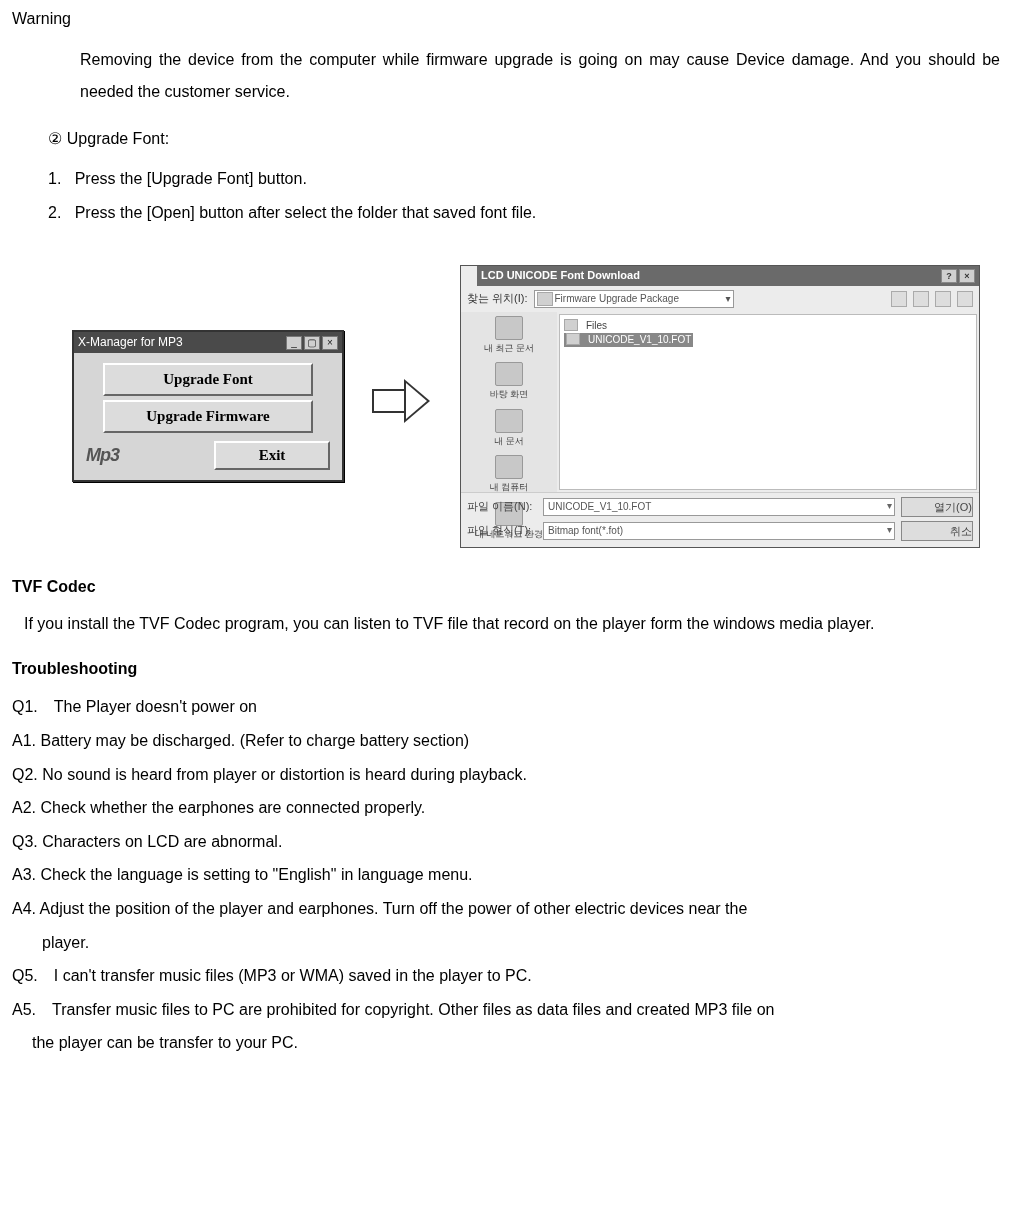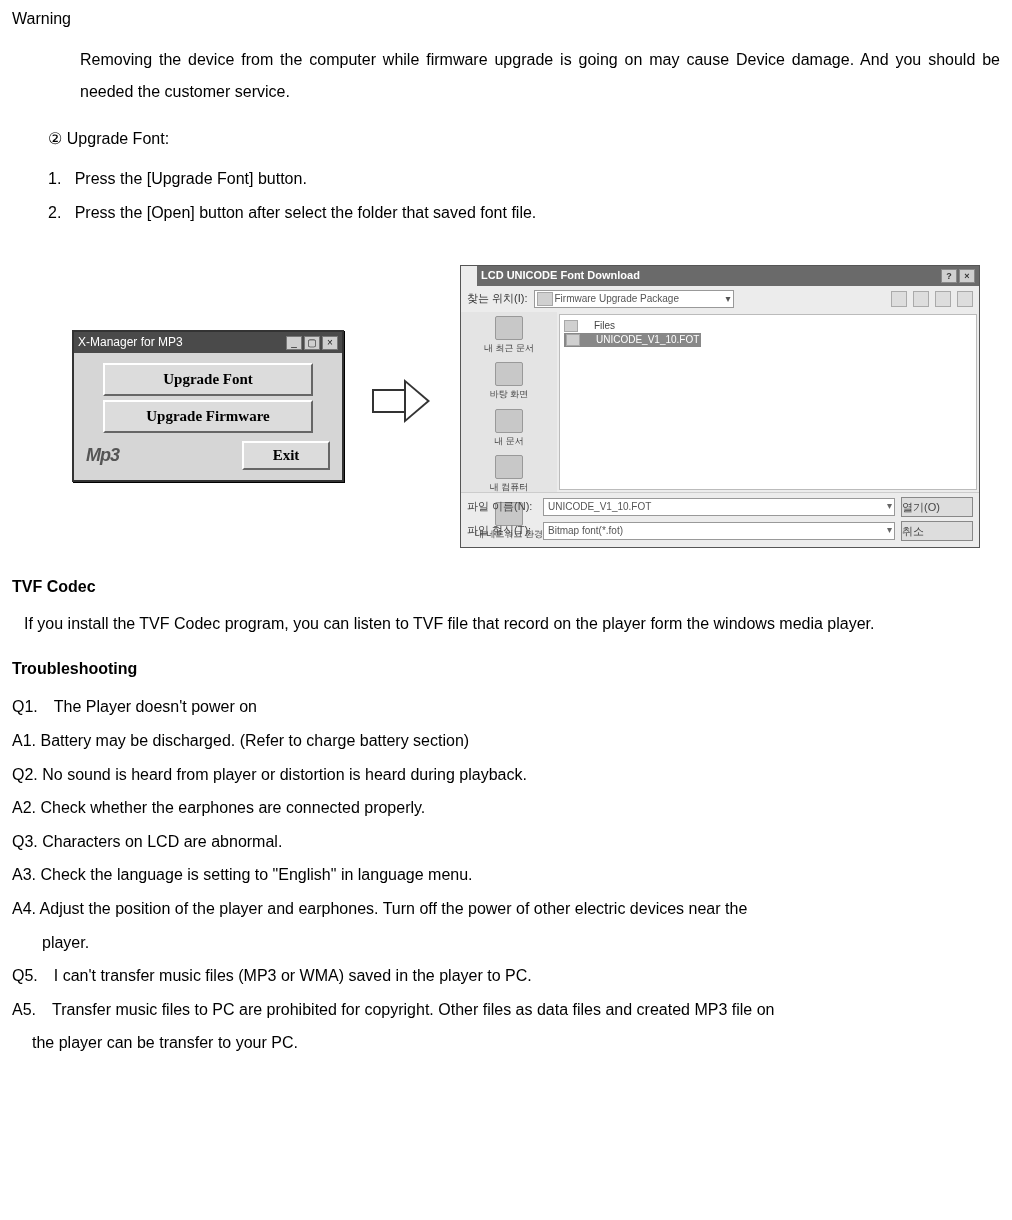--- a/index.html
+++ b/index.html
@@ -44,21 +44,21 @@
   .win-body { padding: 6px; }
   .raised-btn {
     display:block; width: 210px; margin: 4px auto;
     text-align:center; padding: 4px 0;
     font-family: 'Times New Roman', serif; font-weight:bold; font-size:15px;
     background:#dcdcdc;
     border: 2px solid; border-color: #fff #666 #666 #fff;
   }
   .logo-row { display:flex; align-items:center; justify-content:space-between; margin-top:8px; padding:0 6px 4px 6px;}
   .logo { font-style:italic; font-weight:bold; font-size:18px; color:#555; letter-spacing:-1px;}
-  .exit-btn { width:88px; padding:2px 0; text-align:center; font-family:'Times New Roman',serif; font-weight:bold; font-size:15px; background:#dcdcdc; border:2px solid; border-color:#fff #666 #666 #fff;}
+  .exit-btn { width:116px; padding:2px 0; text-align:center; font-family:'Times New Roman',serif; font-weight:bold; font-size:15px; background:#dcdcdc; border:2px solid; border-color:#fff #666 #666 #fff;}
 
   
   .arrow-box {
     width: 60px; height: 56px; position:relative; margin-top: -10px;
   }
   .arrow-rect {
     position:absolute; left:0; top:16px; width:34px; height:24px;
     border: 2px solid #333; background:#fff; border-right:none;
   }
   .arrow-head {
@@ -94,27 +94,27 @@
   .wl-toolbar .combo::before { content:''; position:absolute; left:2px; top:1px; width:14px; height:12px; background:#f0d070; border:1px solid #aa8; }
   .wl-toolbar .combo::after { content:'▾'; position:absolute; right:2px; top:1px; font-size:10px; color:#555; }
   .wl-toolbar .tb { width:16px; height:16px; border:1px solid #aaa; background:#ddd; }
   .wl-main { display:flex; height:180px; }
   .wl-side {
     width:96px; background:#e4e4e4; padding:4px 2px; display:flex; flex-direction:column; gap:8px; align-items:center;
   }
   .side-item { display:flex; flex-direction:column; align-items:center; font-size:9px; color:#444; }
   .side-ico { width:28px; height:24px; background:#c8c8c8; border:1px solid #999; margin-bottom:2px; border-radius:2px;}
   .wl-list { flex:1; background:#fff; border:1px solid #bbb; margin:2px; padding:4px; }
-  .file-row { display:flex; align-items:center; gap:16px; font-size:10px; color:#444; }
+  .file-row { display:flex; gap:8px; font-size:10px; color:#444; }
   .file-row.sel { background:#7a8aa0; color:#fff; padding:0 2px; width:fit-content;}
   .fico { width:14px; height:12px; background:#f0d070; border:1px solid #aa8; }
   .wl-bottom { border-top:1px solid #ccc; padding:4px 6px 6px 6px; display:grid; grid-template-columns: 70px 1fr 72px; gap:4px 6px; align-items:center; font-size:11px; color:#444;}
   .wl-input { height:18px; border:1px solid #999; background:#fff; font-size:10px; padding:1px 14px 1px 4px; position:relative; color:#555;}
   .wl-input::after { content:'▾'; position:absolute; right:2px; top:0; font-size:10px; color:#666; }
-  .wl-btn { height:20px; border:1px solid #888; background:#ddd; font-size:11px; text-align:left; line-height:18px;}
+  .wl-btn { height:20px; border:1px solid #888; background:#ddd; font-size:11px; text-align:right; line-height:18px;}
 
   .section-heading { font-weight:bold; margin: 14px 0 10px 0; }
   .codec-body { margin-left: 12px; text-align: justify; line-height: 2; margin-bottom: 18px;}
   .qa { line-height: 2.1; }
   .qa .indent-sub { margin-left: 30px; text-align: justify;}
   .qa .indent-sub2 { margin-left: 20px; text-align: justify;}
 </style>
 </head>
 <body>
 

